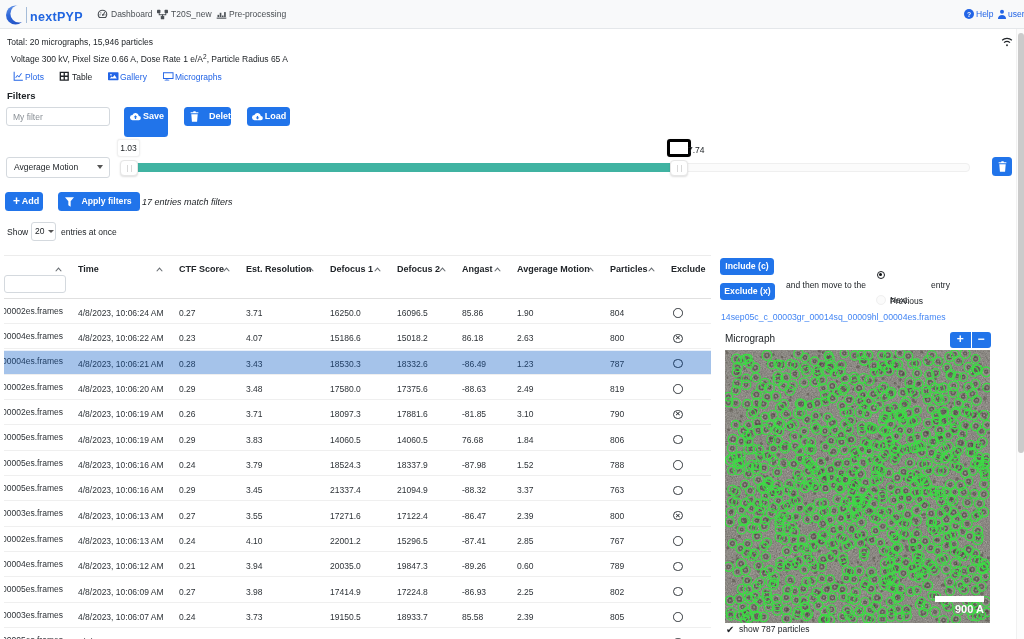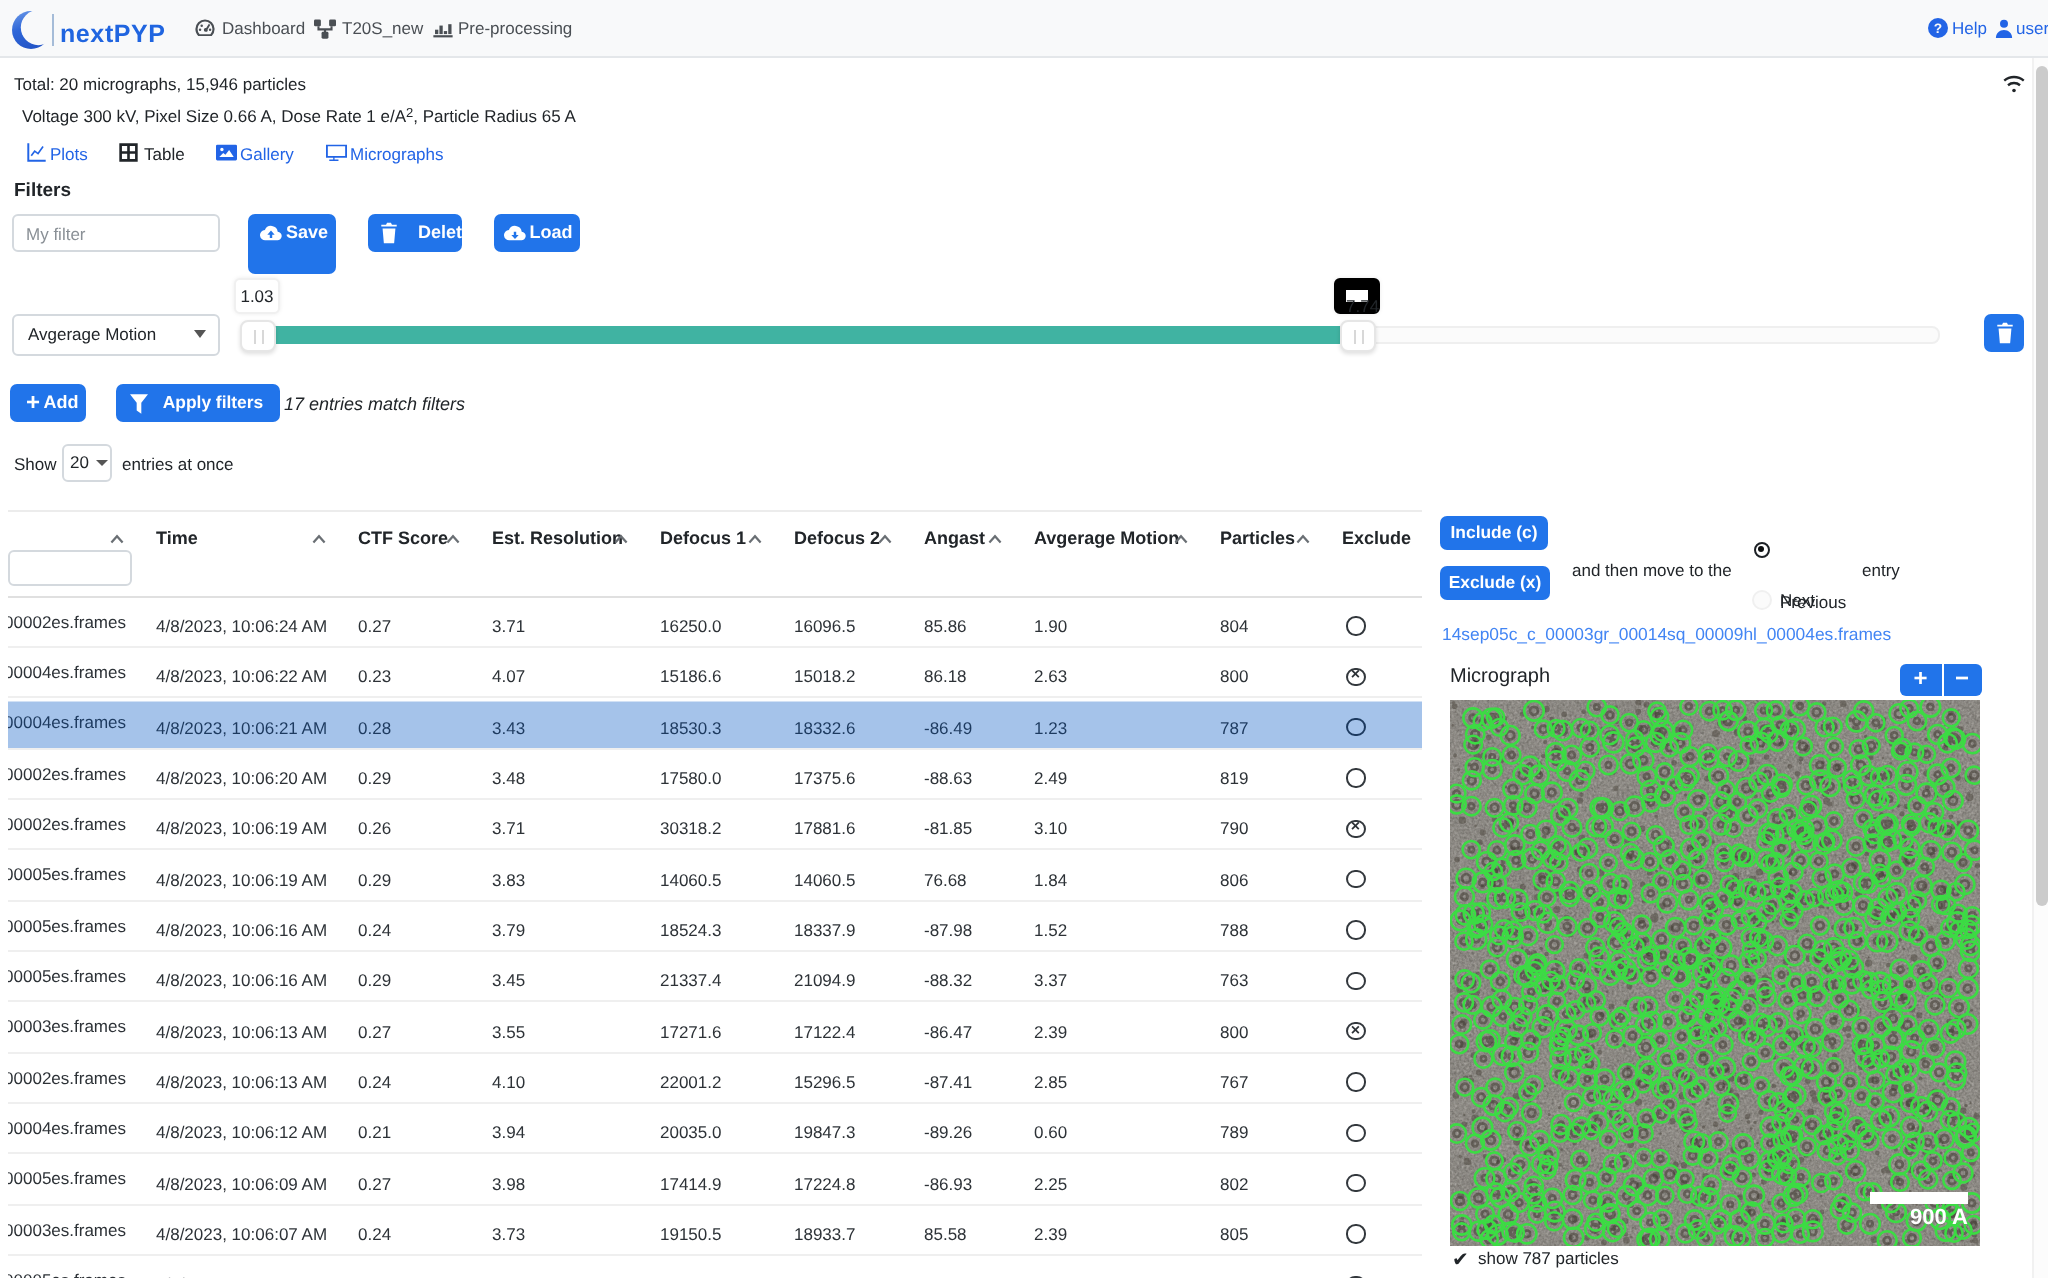--- a/index.html
+++ b/index.html
@@ -138,21 +138,21 @@
     <span style="margin-left:25px">Delete</span>
   </div>
   <div class="btn" style="left:247px;top:107px;width:43px;height:19px;line-height:19px;">
     <svg style="position:absolute;left:5px;top:4.5px" width="11" height="9" viewBox="0 0 18 14" fill="#fff">
       <path d="M14.5 6A5.5 5.5 0 0 0 4 4.5 4 4 0 0 0 4.5 13h9.5a3.5 3.5 0 0 0 .5-7zM9 12 6 8.6h2V6h2v2.6h2z"></path>
     </svg>
     <span style="margin-left:14px">Load</span>
   </div>
 
   <div class="abs" style="left:117px;top:139px;width:23px;height:18px;background:#fff;border:1px solid #f0f0f0;border-radius:3px;box-shadow:0 0 2px rgba(0,0,0,.08);text-align:center;line-height:16px;color:#212529;">1.03</div>
-  <div class="abs" style="left:667px;top:139px;width:23px;height:18px;background:#fff;border:6px solid #000000;border-radius:3px;box-shadow:0 0 2px rgba(0,0,0,.08);text-align:center;line-height:16px;color:#212529;">7.74</div>
+  <div class="abs" style="left:667px;top:139px;width:23px;height:18px;background:#fff;border:3px solid #000000;border-radius:3px;box-shadow:0 0 2px rgba(0,0,0,.08);text-align:center;line-height:16px;color:#212529;padding-left:18px;">7.74</div>
 
   <div class="inpt" style="left:6px;top:157px;width:104px;height:21px;"></div>
   <div class="abs" style="left:14px;top:162px;">Avgerage Motion</div>
   <div class="abs" style="left:97px;top:165px;width:0;height:0;border-left:3.5px solid transparent;border-right:3.5px solid transparent;border-top:4px solid #555;"></div>
 
   <div class="abs" style="left:122px;top:163px;width:848px;height:9px;background:#fbfbfb;border:1px solid #efefef;border-radius:4px;"></div>
   <div class="abs" style="left:130px;top:163px;width:540px;height:9px;background:#40b3a2;"></div>
   <div class="abs" style="left:120px;top:159.5px;width:18px;height:16px;background:#fff;border:1px solid #e6e6e6;border-radius:4px;box-shadow:0 1px 2px rgba(0,0,0,.13);">
     <span style="position:absolute;left:6px;top:4px;width:1.3px;height:7px;background:#d8d8d8"></span>
     <span style="position:absolute;left:9.5px;top:4px;width:1.3px;height:7px;background:#d8d8d8"></span>
@@ -313,21 +313,21 @@
         </tr>
         <tr>
           <td style="padding:0">
             <div class="clip1">
               <span>14sep05c_c_00003gr_00016sq_00002es.frames</span>
             </div>
           </td>
           <td>4/8/2023, 10:06:19 AM</td>
           <td>0.26</td>
           <td>3.71</td>
-          <td>30318.2</td>
+          <td>18097.3</td>
           <td>17881.6</td>
           <td>-81.85</td>
           <td>3.10</td>
           <td>790</td>
           <td>
             <div class="circ x"></div>
           </td>
         </tr>
         <tr>
           <td style="padding:0">

